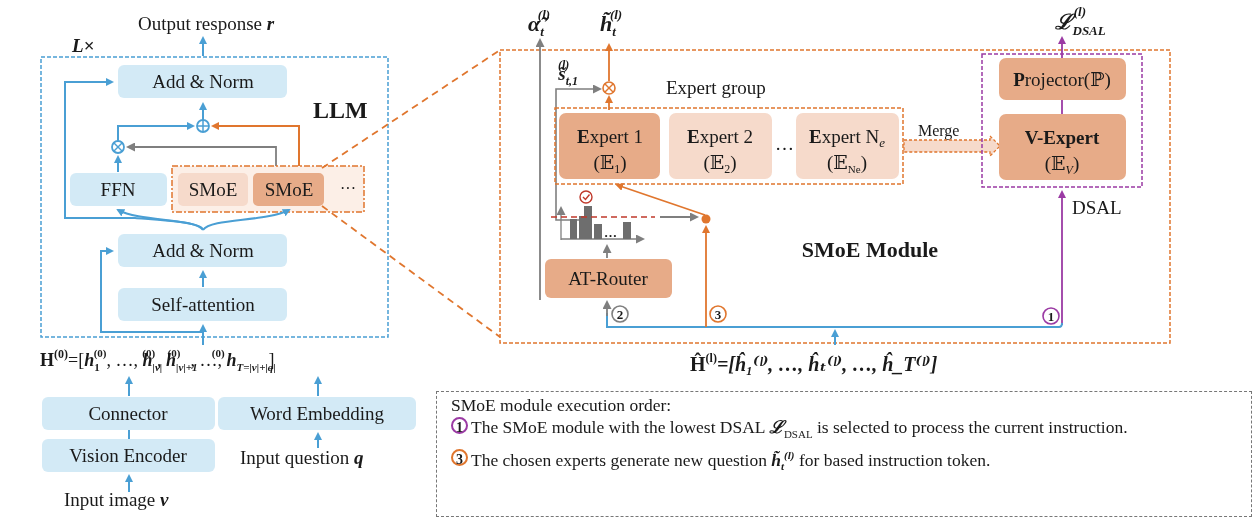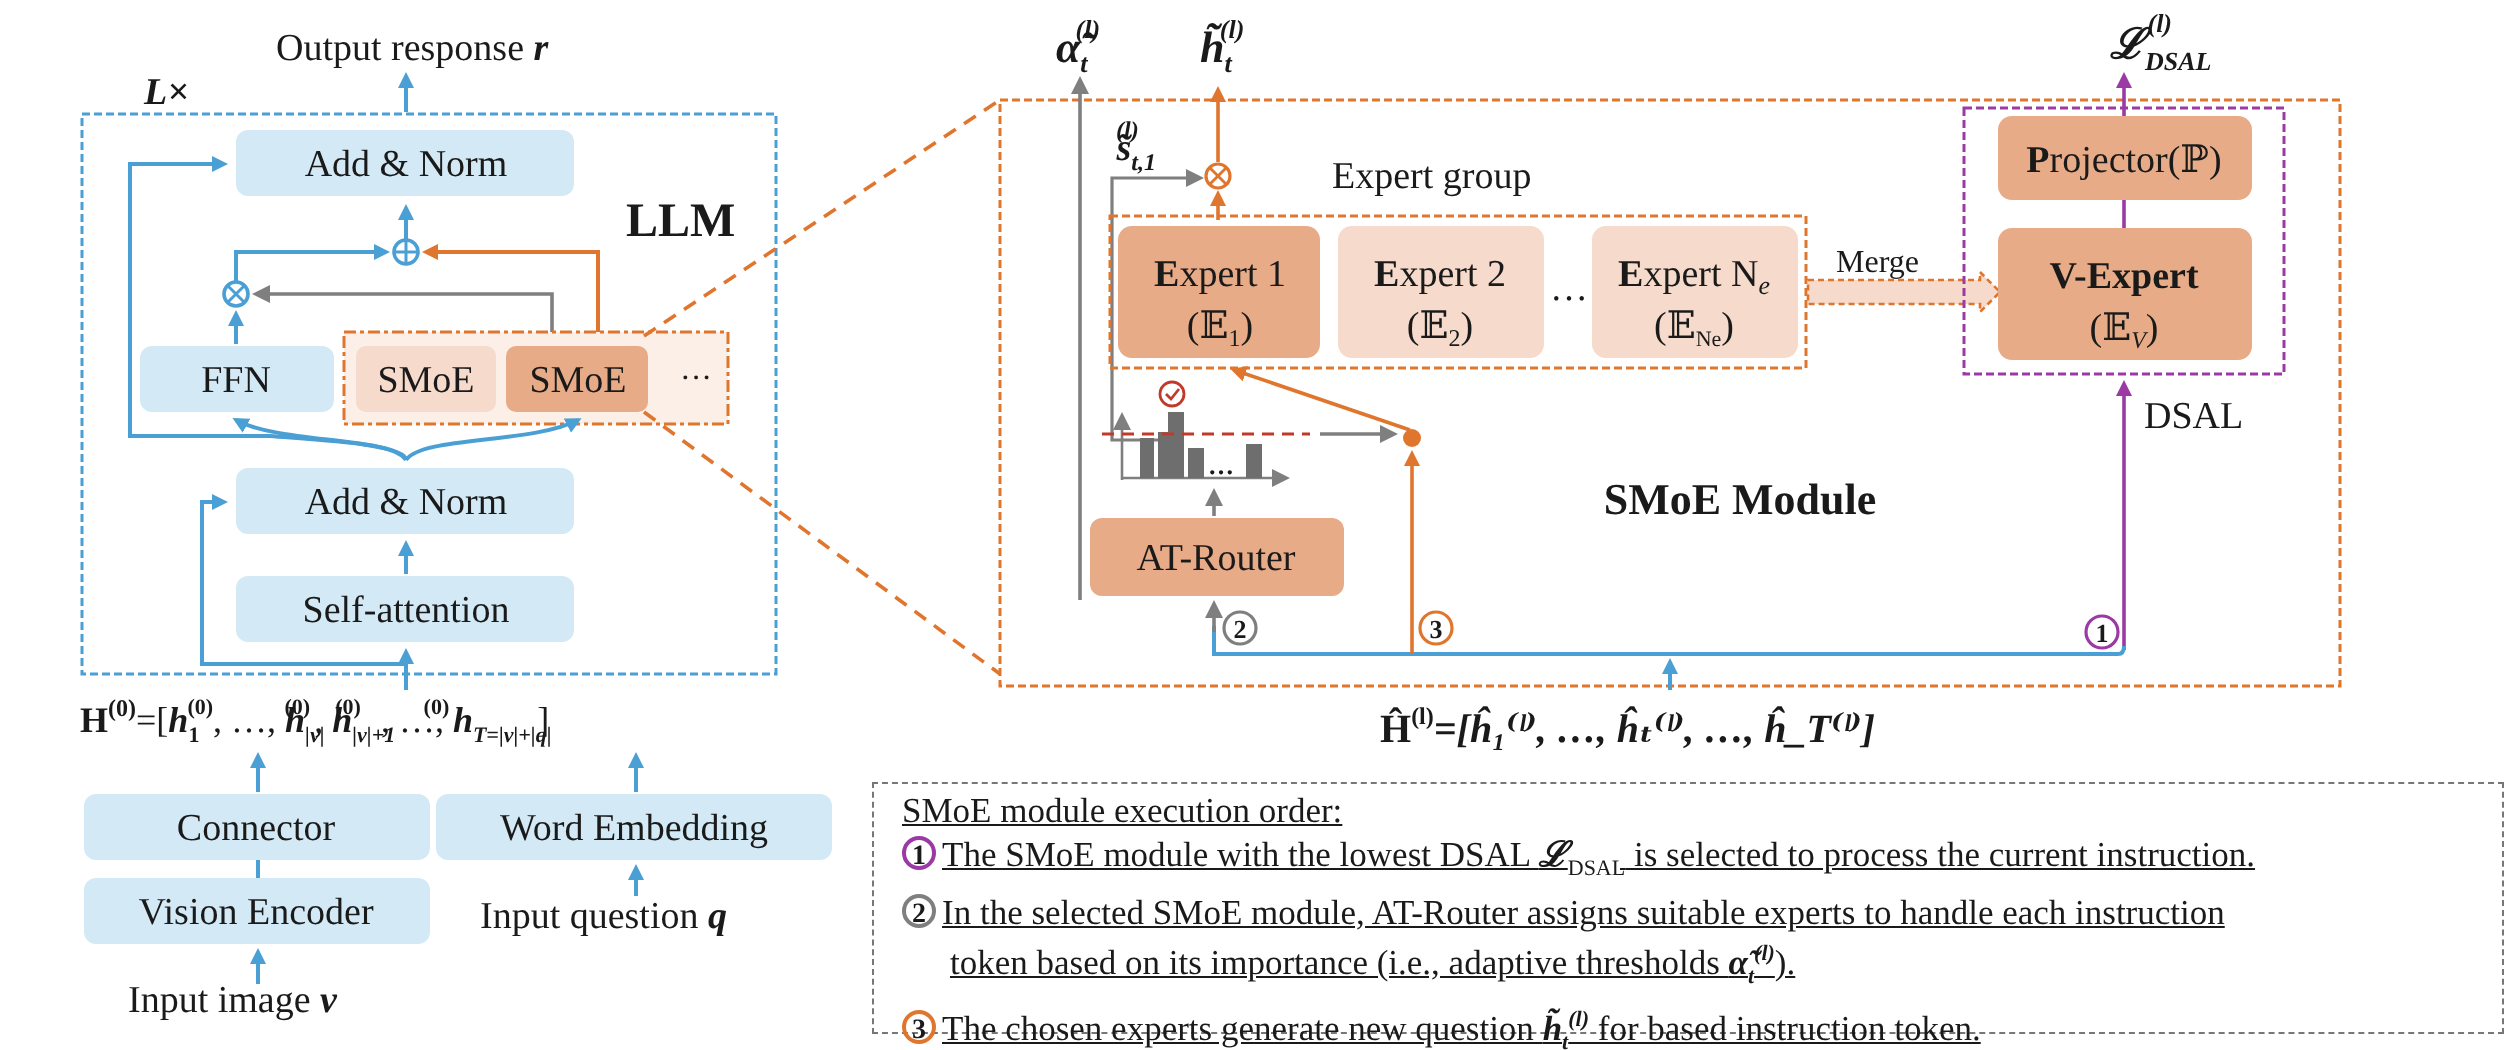--- a/index.html
+++ b/index.html
@@ -11,21 +11,21 @@
   .it { font-style: italic; }
   .box-blue { fill: #d3eaf6; }
   .box-or-dark { fill: #e7ab88; }
   .box-or-light { fill: #f6dacb; }
   .box-or-pale { fill: #fcefe7; }
   .note {
     position: absolute; left: 436px; top: 391px; width: 816px; height: 126px;
     box-sizing: border-box; border: 1.5px dashed #777; border-style: dashed;
     padding: 3px 0 0 14px; font-size: 17.5px; line-height: 21.5px;
   }
-  .note .line { white-space: nowrap; text-decoration: underline; }
+  .note .line { white-space: nowrap; }
   .note .indent { padding-left: 24px; }
   .circ { display: inline-block; width: 17px; height: 17px; border-radius: 50%;
           border: 2px solid #888; text-align: center; line-height: 17px; font-size: 14px;
           font-weight: bold; margin-right: 3px; vertical-align: 1px; box-sizing: border-box; }
   .c1 { border-color: #9b3aa4; }
   .c2 { border-color: #7f7f7f; }
   .c3 { border-color: #e0762e; }
   .bi { font-weight: bold; font-style: italic; }
   sub, sup { font-size: 11px; }
 </style>
@@ -217,21 +217,15 @@
 
   <text class="t bold" x="690" y="371" font-size="20"><tspan>Ĥ</tspan><tspan font-size="12" dy="-9">(l)</tspan><tspan class="it" dy="9">=[ĥ₁⁽ˡ⁾, …, ĥₜ⁽ˡ⁾, …, ĥ_T⁽ˡ⁾]</tspan></text>
 </svg>
 
 <div class="note">
   <div class="line">SMoE module execution order:</div>
   <div class="line">
     <span class="circ c1">1</span><span>The SMoE module with the lowest DSAL </span><span class="bi">ℒ</span><sub>DSAL</sub><span> is selected to process the current instruction.</span>
   </div>
   <div class="line">
-    <span class="circ c2">2</span><span>In the selected SMoE module, AT-Router assigns suitable experts to handle each instruction</span>
-  </div>
-  <div class="line indent">
-    <span>token based on its importance (i.e., adaptive thresholds </span><span class="bi">α̃</span><sub class="bi">t</sub><sup class="bi">(l)</sup><span>).</span>
-  </div>
-  <div class="line">
     <span class="circ c3">3</span><span>The chosen experts generate new question </span><span class="bi">h̃</span><sub class="bi">t</sub><sup class="bi">(l)</sup><span> for based instruction token.</span>
   </div>
 </div>
 
 </body></html>

